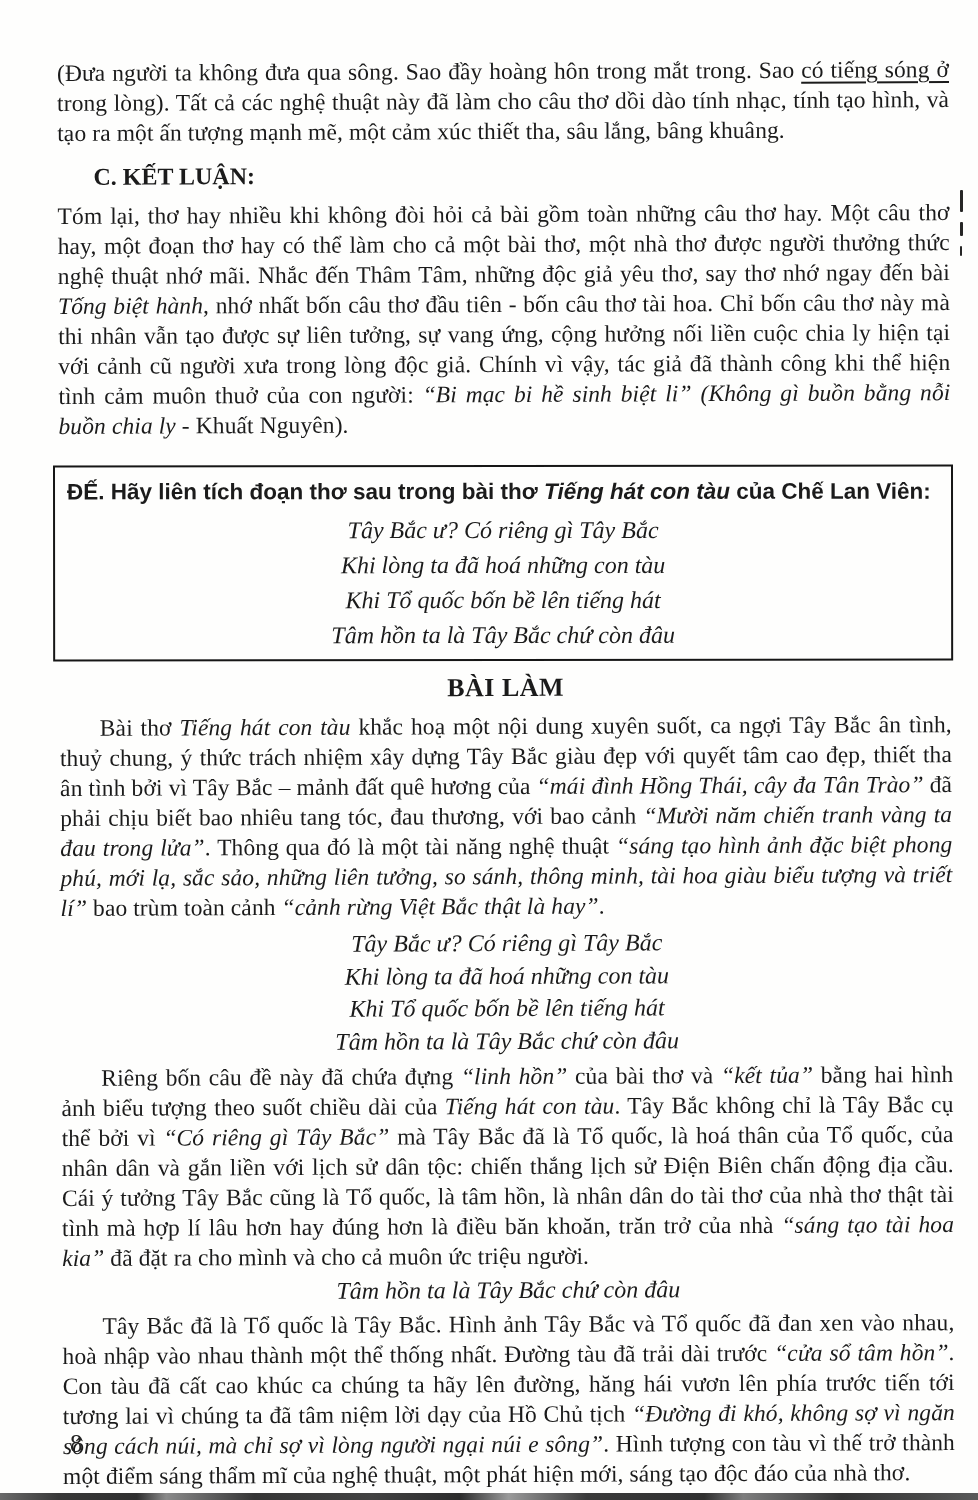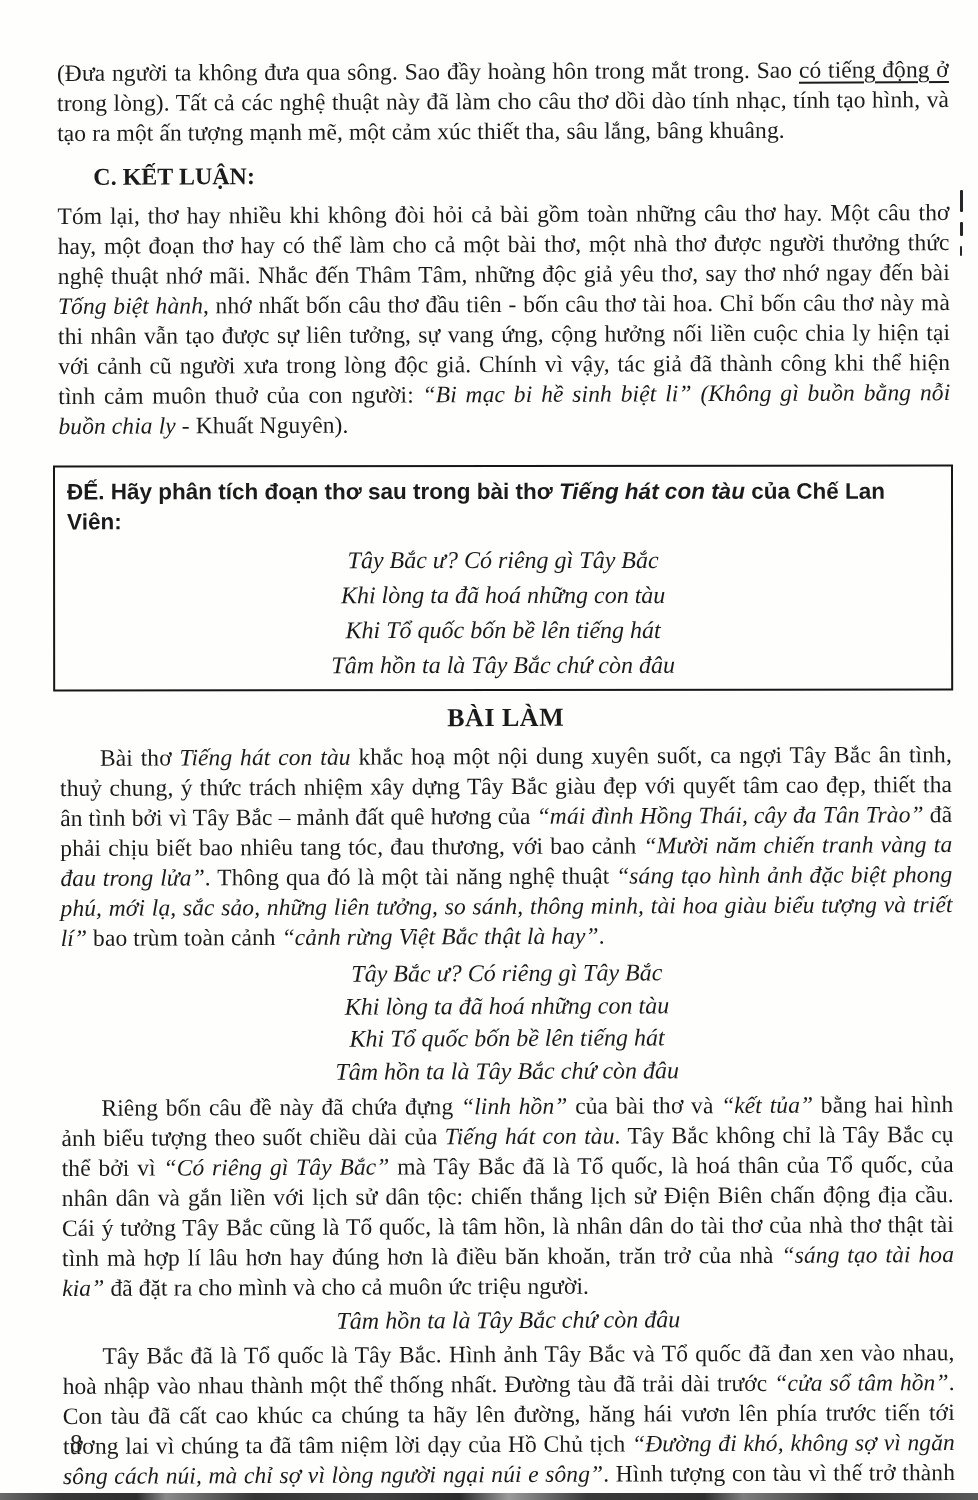--- a/index.html
+++ b/index.html
@@ -33,28 +33,28 @@
   .bottom-strip{position:absolute;left:0;bottom:0;width:978px;height:7px;
     background:linear-gradient(90deg,#6a6a6a 0%,#383838 6%,#2f2f2f 14%,#8a8a8a 17%,#353535 26%,
       #424242 38%,#2c2c2c 47%,#9a9a9a 52%,#3a3a3a 60%,#303030 72%,#7d7d7d 76%,#343434 86%,#474747 94%,#5a5a5a 100%);}
 </style>
 </head>
 <body>
 
 <div class="page">
   <div class="content">
 
-    <p class="body"><span>(Đưa người ta không đưa qua sông. Sao đầy hoàng hôn trong mắt trong. Sao </span><span class="ul">có tiếng động ở</span><span> trong lòng). Tất cả các nghệ thuật này đã làm cho câu thơ dồi dào tính nhạc, tính tạo hình, và tạo ra một ấn tượng mạnh mẽ, một cảm xúc thiết tha, sâu lắng, bâng khuâng.</span></p>
+    <p class="body"><span>(Đưa người ta không đưa qua sông. Sao đầy hoàng hôn trong mắt trong. Sao </span><span class="ul">có tiếng sóng ở</span><span> trong lòng). Tất cả các nghệ thuật này đã làm cho câu thơ dồi dào tính nhạc, tính tạo hình, và tạo ra một ấn tượng mạnh mẽ, một cảm xúc thiết tha, sâu lắng, bâng khuâng.</span></p>
 
     <h3 class="heading">C. KẾT LUẬN:</h3>
 
     <p class="body mb"><span>Tóm lại, thơ hay nhiều khi không đòi hỏi cả bài gồm toàn những câu thơ hay. Một câu thơ hay, một đoạn thơ hay có thể làm cho cả một bài thơ, một nhà thơ được người thưởng thức nghệ thuật nhớ mãi. Nhắc đến Thâm Tâm, những độc giả yêu thơ, say thơ nhớ ngay đến bài </span><span class="it">Tống biệt hành</span><span>, nhớ nhất bốn câu thơ đầu tiên - bốn câu thơ tài hoa. Chỉ bốn câu thơ này mà thi nhân vẫn tạo được sự liên tưởng, sự vang ứng, cộng hưởng nối liền cuộc chia ly hiện tại với cảnh cũ người xưa trong lòng độc giả. Chính vì vậy, tác giả đã thành công khi thể hiện tình cảm muôn thuở của con người: </span><span class="it">“Bi mạc bi hề sinh biệt li”</span><span> </span><span class="it">(Không gì buồn bằng nỗi buồn chia ly</span><span> - Khuất Nguyên).</span></p>
 
     <div class="exam-box">
-      <p class="box-title"><span>ĐẾ. Hãy phân tích đoạn thơ sau trong bài thơ </span><span class="it">Tiếng hát con tàu</span><span> của Chế Lan Viên:</span></p>
+      <p class="box-title"><span>ĐẾ. Hãy liên tích đoạn thơ sau trong bài thơ </span><span class="it">Tiếng hát con tàu</span><span> của Chế Lan Viên:</span></p>
       <div class="poem">
           <div class="poem-line">Tây Bắc ư? Có riêng gì Tây Bắc</div>
           <div class="poem-line">Khi lòng ta đã hoá những con tàu</div>
           <div class="poem-line">Khi Tổ quốc bốn bề lên tiếng hát</div>
           <div class="poem-line">Tâm hồn ta là Tây Bắc chứ còn đâu</div>
         </div>
     </div>
 
     <h2 class="bailam">BÀI LÀM</h2>
 

